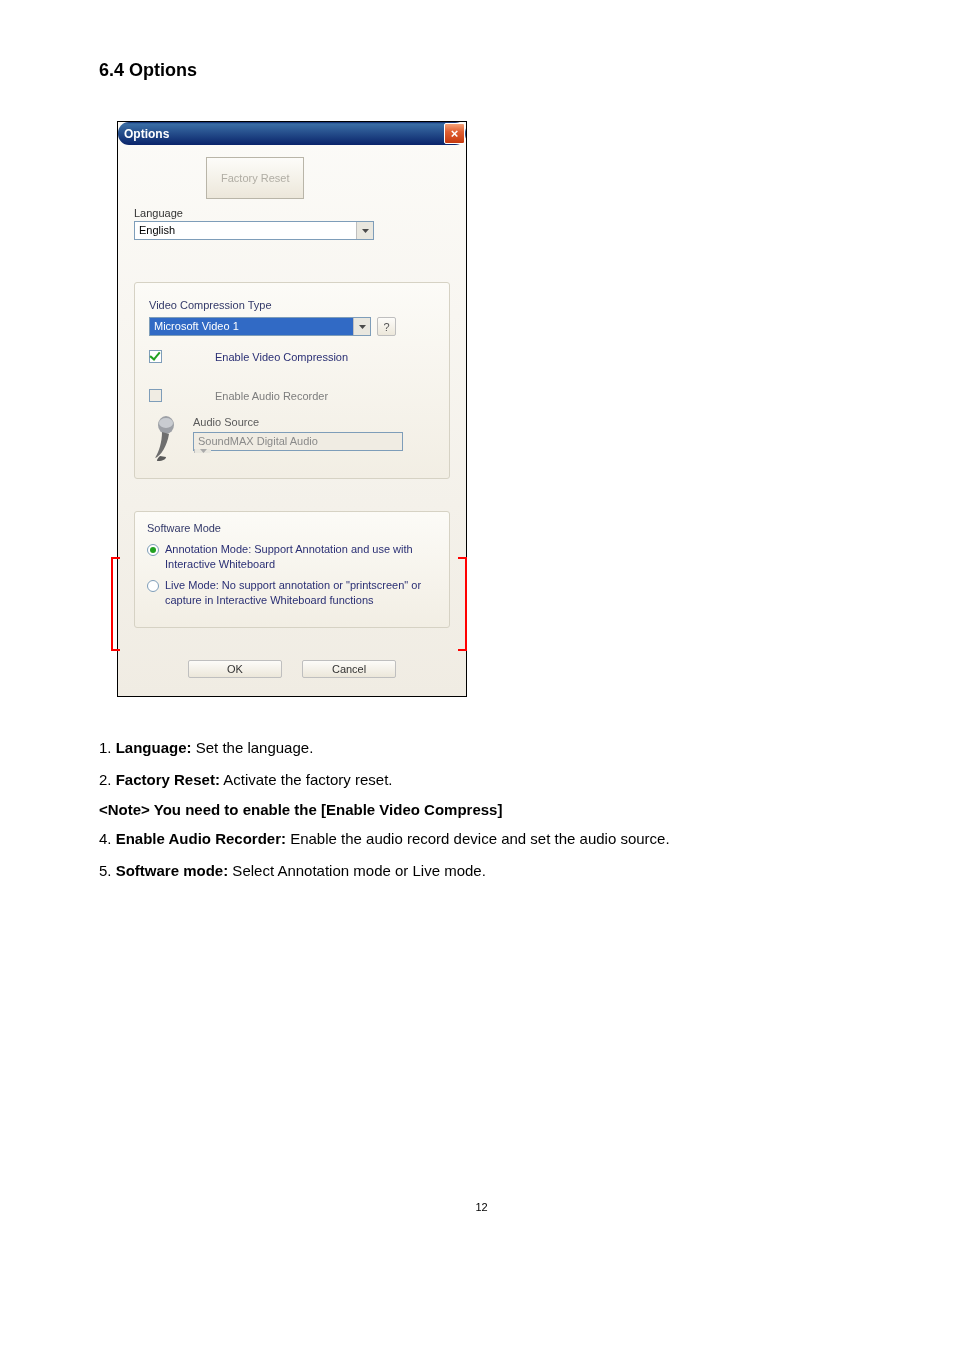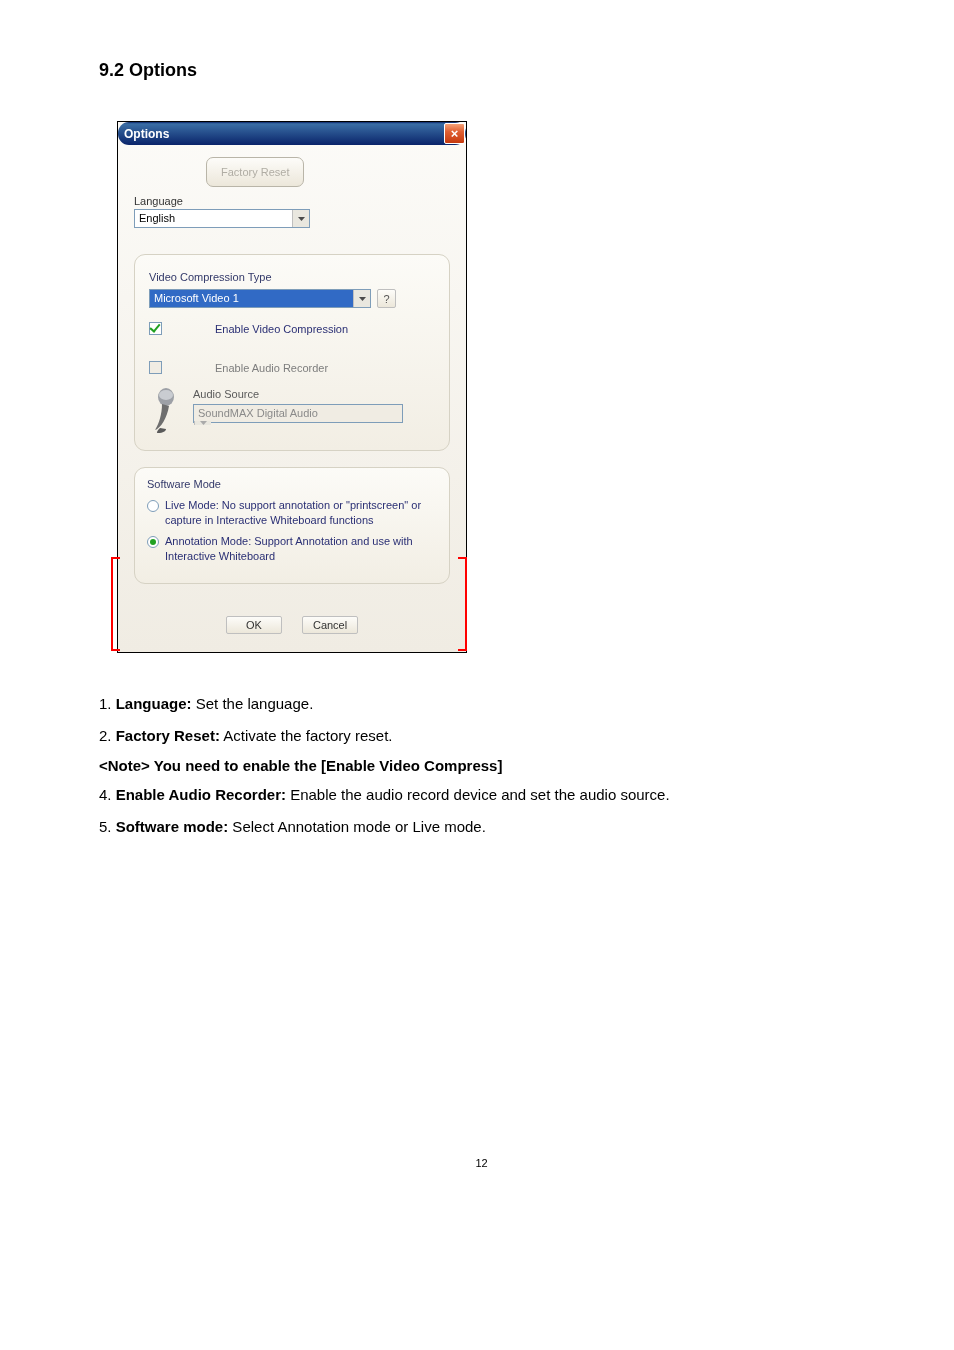--- a/index.html
+++ b/index.html
@@ -55,50 +55,50 @@
     border-radius: 2px;
   }
   .dialog-body { padding: 12px 16px 18px 16px; }
   .top-area { padding-bottom: 10px; }
   .factory-btn {
     display: inline-block;
     margin-left: 72px;
     border: 1px solid #b9b5a8;
     background: linear-gradient(#fdfcf9,#ece7da);
     color: #b0ada4;
-    padding: 8px 14px;
+    padding: 14px 14px;
     font-size: 11px;
-    border-radius: 7px;
+    border-radius: 0;
   }
   .lang-label { margin-top: 8px; color: #333; }
   .select-box {
     display: flex;
     align-items: stretch;
     border: 1px solid #7e9db9;
     background: #fff;
     height: 19px;
-    width: 176px;
+    width: 240px;
   }
   .select-box.disabled { background:#f0ece3; color:#8a8a8a;flex-direction:column; }
   .select-box .sel-text { flex:1; padding: 2px 4px; font-size: 11px; color:#000; }
   .select-box.disabled .sel-text { color:#8a8a8a; }
   .select-box.codec { width: 222px; }
   .select-box.codec .sel-text { color:#fff; background:#316ac5; }
   .select-arrow {
     width: 17px;
     background: #e9e7df;
     display: flex; align-items: center; justify-content: center;
     border-left: 1px solid #bfbfbf;
   }
   .select-arrow svg { display:block; }
   .panel {
     border: 1px solid #d6d2c4;
-    border-radius: 11px;
+    border-radius: 3px;
     padding: 12px 14px 16px 14px;
-    margin-top: 16px;
+    margin-top: 32px;
     background: linear-gradient(#fcfbf7,#f2eee4);
   }
   .sub-panel { padding-top: 4px; }
   .video-label { color: #333969; margin-bottom: 6px; }
   .codec-row { display:flex; align-items:flex-end; gap:6px; }
   .qbtn {
     width: 19px; height: 19px;
     border: 1px solid #bfbfbf;
     background: linear-gradient(#fdfcf9,#ece7da);
     display:flex;align-items:center;justify-content:center;
@@ -140,21 +140,21 @@
   }
   .radio.selected::after {
     content:""; position:absolute; left:2px; top:2px;
     width:6px; height:6px; border-radius:50%;
     background:#21a121;
   }
   .radio-text { color:#2a2f74; line-height:1.35; }
   .btn-row { text-align:center; margin-top: 32px; }
   .dlg-btn {
     display:inline-block;
-    width: 56px;
+    width: 94px;
     border: 1px solid #bfbfbf;
     background: linear-gradient(#fdfcf9,#ece7da);
     padding: 2px 0;
     font-size: 11px;
     color:#333;
     border-radius: 2px;
   }
   .callout { position:absolute; border:2px solid #f00; }
   .callout.c1 { left:111px; top:557px; width:9px; height:94px; border-right:none; }
   .callout.c2 { left:458px; top:557px; width:9px; height:94px; border-left:none; }
@@ -163,21 +163,21 @@
   .list-num { display:inline; }
   .list-bold { font-weight:bold; }
   .note-line { font-weight:bold; margin: 2px 0 10px 0; }
   .pagenum { text-align:center; margin-top: 320px; font-size:11px; }
 </style>
 </head>
 <body>
 
 <div class="page">
 
-  <h2 class="section-heading">9.2 Options</h2>
+  <h2 class="section-heading">6.4 Options</h2>
 
   <div class="dialog-wrap">
     <div class="dialog">
       <div class="titlebar">
         <span class="title-text">Options</span>
         <span class="closebtn">×</span>
       </div>
       <div class="dialog-body">
 
         <div class="top-area">
@@ -240,26 +240,26 @@
                   </span>
                 </div>
               </div>
             </div>
           </div>
         </div>
 
         <div class="panel soft">
           <div class="soft-head">Software Mode</div>
           <div class="radio-row">
+            <span class="radio selected"></span>
+            <span class="radio-text">Annotation Mode: Support Annotation and use with Interactive Whiteboard</span>
+          </div>
+          <div class="radio-row">
             <span class="radio"></span>
             <span class="radio-text">Live Mode: No support annotation or "printscreen" or capture in Interactive Whiteboard functions</span>
-          </div>
-          <div class="radio-row">
-            <span class="radio selected"></span>
-            <span class="radio-text">Annotation Mode: Support Annotation and use with Interactive Whiteboard</span>
           </div>
         </div>
 
         <div class="btn-row">
           <span class="dlg-btn">OK</span>
           <span style="display:inline-block;width:14px;"></span>
           <span class="dlg-btn">Cancel</span>
         </div>
 
       </div>

